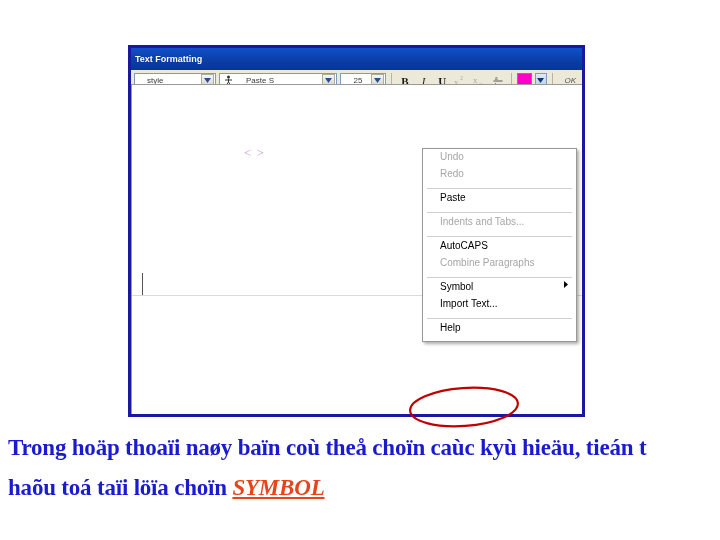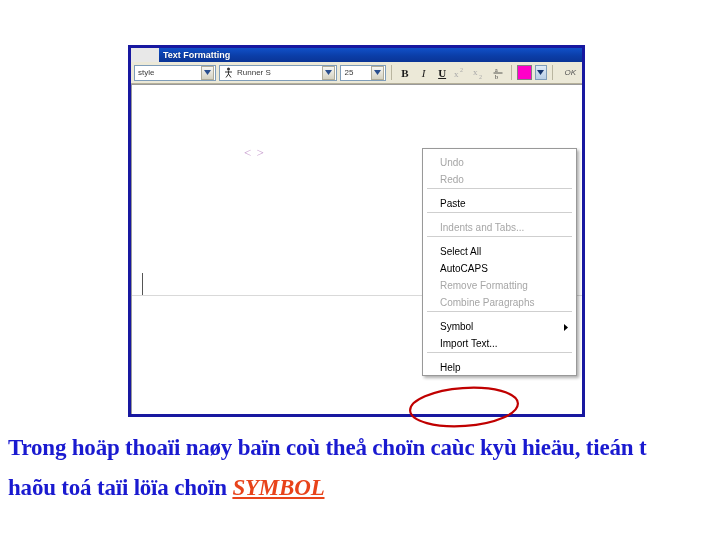--- a/index.html
+++ b/index.html
@@ -13,25 +13,24 @@
 
   
   #tf-window{
     position:absolute;left:128px;top:45px;
     width:457px;height:372px;
     border:3px solid #1818a0;
     background:#e8e8e8;
     box-sizing:border-box;
   }
   #titlebar{
-    height:14px;
+    height:22px;
     background:linear-gradient(to bottom,#1050c8 0%,#0b3ea8 55%,#0a3496 100%);
     display:flex;align-items:center;
     padding-left:4px;
-    margin-left:28px;
   }
   #titlebar .tt{
     color:#ffffff;font-size:9px;font-weight:bold;
     font-family:"Liberation Sans",sans-serif;
     letter-spacing:0px;line-height:9px;
     text-shadow:0 0 1px rgba(0,0,0,.4);
   }
 
   
   #toolbar{
@@ -44,21 +43,21 @@
   }
   .combo{
     height:16px;
     background:#ffffff;
     border:1px solid #7f9db9;
     display:flex;align-items:center;
     box-sizing:border-box;
     font-size:8px;color:#333;
   }
   .combo .val{
-    flex:1;padding-left:3px;white-space:nowrap;overflow:hidden;
+    flex:1;padding-left:12px;white-space:nowrap;overflow:hidden;
     font-family:"Liberation Sans",sans-serif;
     color:#3a3a3a;
   }
   .combo .arrow{
     width:13px;height:14px;margin:0 1px 0 0;
     background:linear-gradient(to bottom,#f6f6f2,#d5d2c2);
     border:1px solid #b0ac99;
     display:flex;align-items:center;justify-content:center;
     box-sizing:border-box;
   }
@@ -130,21 +129,21 @@
     width:155px;
     background:#ffffff;
     border:1px solid #999999;
     box-shadow:2px 2px 3px rgba(0,0,0,.32);
     padding:2px 0;
     box-sizing:border-box;
     z-index:30;
   }
   .mi{
     height:17px;
-    display:flex;align-items:flex-end;
+    display:flex;align-items:flex-start;
     padding:0 8px 0 17px;
     font-size:10px;
     color:#000000;
     font-family:"Liberation Sans",sans-serif;
     white-space:nowrap;
     position:relative;
   }
   .mi.dis{color:#a6a6a6;}
   .mi .lbl{flex:1;}
   .mi .sub{
@@ -202,21 +201,21 @@
       </span>
     </div>
 
     <div class="combo" id="font-combo">
       <span class="fonticon">
         <svg width="11" height="11" viewBox="0 0 11 11">
           <circle cx="5.5" cy="2" r="1.5" fill="#333"></circle>
           <path d="M5.5 3.6 L5.5 7 M2 5 L9 5 M5.5 7 L3 10.5 M5.5 7 L8 10.5" stroke="#333" stroke-width="1" fill="none"></path>
         </svg>
       </span>
-      <span class="val">Runner S</span>
+      <span class="val">Paste S</span>
       <span class="arrow">
         <svg width="7" height="5" viewBox="0 0 7 5">
             <path d="M0 0 L7 0 L3.5 5 Z" fill="#2b4f8e"></path>
           </svg>
       </span>
     </div>
 
     <div class="combo" id="size-combo">
       <span class="val">25</span>
       <span class="arrow">
@@ -282,27 +281,21 @@
       <div class="msep"></div>
       <div class="mi">
         <span class="lbl">Paste</span>
       </div>
       <div class="msep"></div>
       <div class="mi dis">
         <span class="lbl">Indents and Tabs...</span>
       </div>
       <div class="msep"></div>
       <div class="mi">
-        <span class="lbl">Select All</span>
-      </div>
-      <div class="mi">
         <span class="lbl">AutoCAPS</span>
-      </div>
-      <div class="mi dis">
-        <span class="lbl">Remove Formatting</span>
       </div>
       <div class="mi dis">
         <span class="lbl">Combine Paragraphs</span>
       </div>
       <div class="msep"></div>
       <div class="mi">
         <span class="lbl">Symbol</span>
         <span class="sub"><svg width="4" height="7" viewBox="0 0 4 7">
             <path d="M0 0 L4 3.5 L0 7 Z" fill="#000"></path>
           </svg></span>

